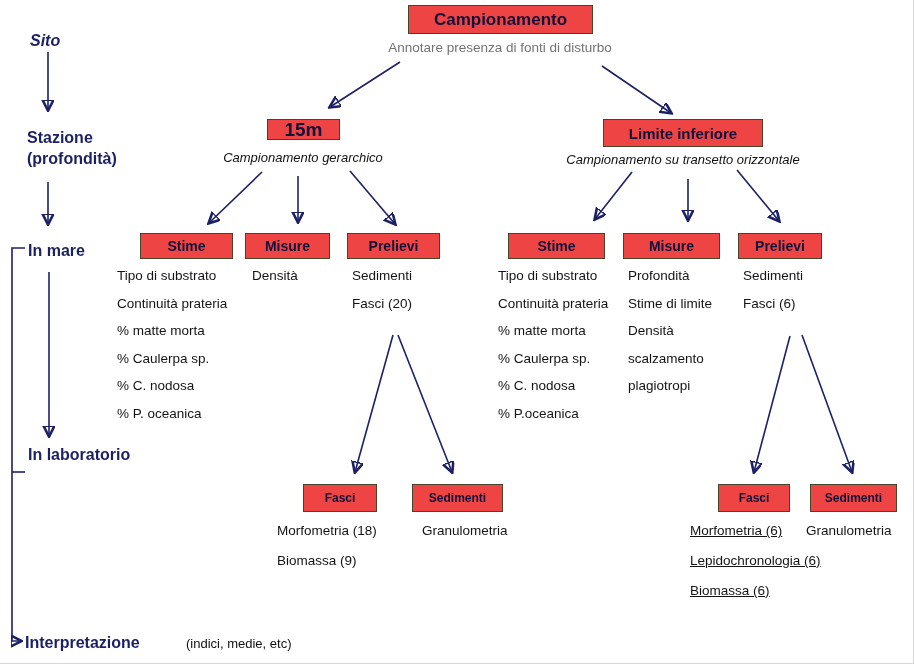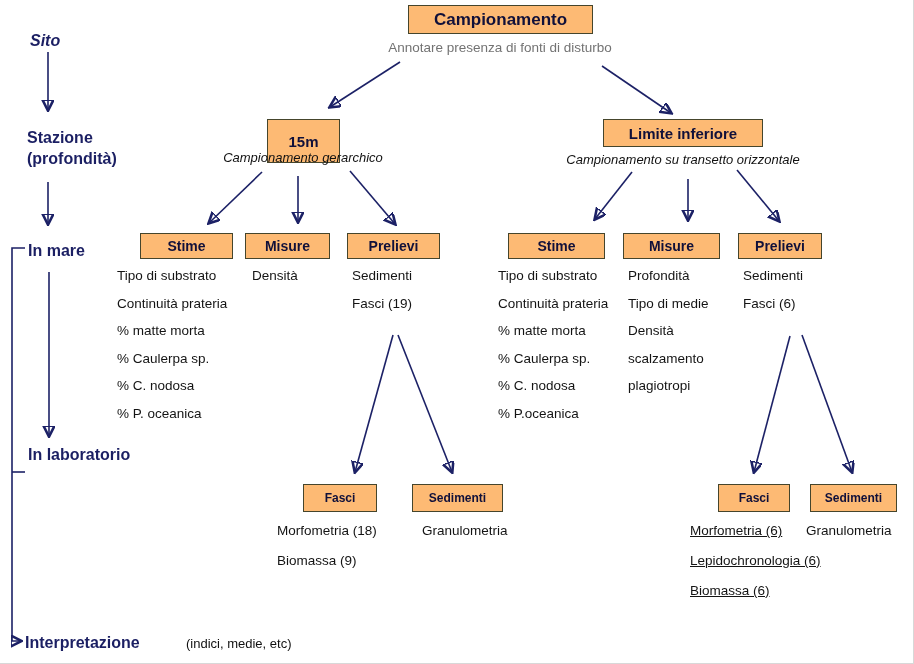--- a/index.html
+++ b/index.html
@@ -2,21 +2,21 @@
 <html><head>
 <meta charset="utf-8">
 <style>
   html,body{margin:0;padding:0;background:#ffffff;}
   .canvas{
     position:relative;width:914px;height:664px;background:#ffffff;
     font-family:"Liberation Sans",sans-serif;overflow:hidden;
     border-right:1px solid #d8d8d8;border-bottom:1px solid #d8d8d8;box-sizing:border-box;
   }
   .ybox{
-    position:absolute;background:#fdba74;border:1.5px solid #45452c;
+    position:absolute;background:#ef4444;border:1.5px solid #45452c;
     color:#10103a;font-weight:bold;display:flex;align-items:center;justify-content:center;
     box-sizing:border-box;white-space:nowrap;
   }
   .title-box{font-size:17px;}
   .row-box{font-size:14px;}
   .lab-box{font-size:12px;}
   .subtitle{
     position:absolute;font-size:13.5px;color:#737373;text-align:center;white-space:nowrap;
   }
   .caption{
@@ -80,21 +80,21 @@
   <div class="stage" style="left:30px;top:30px;font-style:italic;">Sito</div>
   <div class="stage" style="left:27px;top:127px;">
     <div>Stazione</div>
     <div>(profondità)</div>
   </div>
   <div class="stage" style="left:28px;top:240px;">In mare</div>
   <div class="stage" style="left:28px;top:444px;">In laboratorio</div>
   <div class="stage" style="left:25px;top:632px;">Interpretazione</div>
   <div class="note" style="left:178px;top:636px;">(indici, medie, etc)</div>
 
-  <div class="ybox row-box" style="left:267px;top:119px;width:73px;height:44px;font-size:15px;">
+  <div class="ybox row-box" style="left:267px;top:119px;width:73px;height:21px;font-size:19px;">
     <span>15m</span>
   </div>
   <div class="caption" style="left:168px;top:150px;width:270px;">Campionamento gerarchico</div>
 
   <div class="ybox row-box" style="left:140px;top:233px;width:93px;height:26px;">
     <span>Stime</span>
   </div>
   <div class="ybox row-box" style="left:245px;top:233px;width:85px;height:26px;">
     <span>Misure</span>
   </div>
@@ -108,21 +108,21 @@
     <div>% matte morta</div>
     <div>% Caulerpa sp.</div>
     <div>% C. nodosa</div>
     <div>% P. oceanica</div>
   </div>
   <div class="list" style="left:252px;top:262px;">
     <div>Densità</div>
   </div>
   <div class="list" style="left:352px;top:262px;">
     <div>Sedimenti</div>
-    <div>Fasci (19)</div>
+    <div>Fasci (20)</div>
   </div>
 
   <div class="ybox lab-box" style="left:303px;top:484px;width:74px;height:28px;">
     <span>Fasci</span>
   </div>
   <div class="ybox lab-box" style="left:412px;top:484px;width:91px;height:28px;">
     <span>Sedimenti</span>
   </div>
   <div class="list lablist" style="left:277px;top:516px;">
     <div>Morfometria (18)</div>
@@ -150,21 +150,21 @@
   <div class="list" style="left:498px;top:262px;">
     <div>Tipo di substrato</div>
     <div>Continuità prateria</div>
     <div>% matte morta</div>
     <div>% Caulerpa sp.</div>
     <div>% C. nodosa</div>
     <div>% P.oceanica</div>
   </div>
   <div class="list" style="left:628px;top:262px;">
     <div>Profondità</div>
-    <div>Tipo di medie</div>
+    <div>Stime di limite</div>
     <div>Densità</div>
     <div>scalzamento</div>
     <div>plagiotropi</div>
   </div>
   <div class="list" style="left:743px;top:262px;">
     <div>Sedimenti</div>
     <div>Fasci (6)</div>
   </div>
 
   <div class="ybox lab-box" style="left:718px;top:484px;width:72px;height:28px;">

